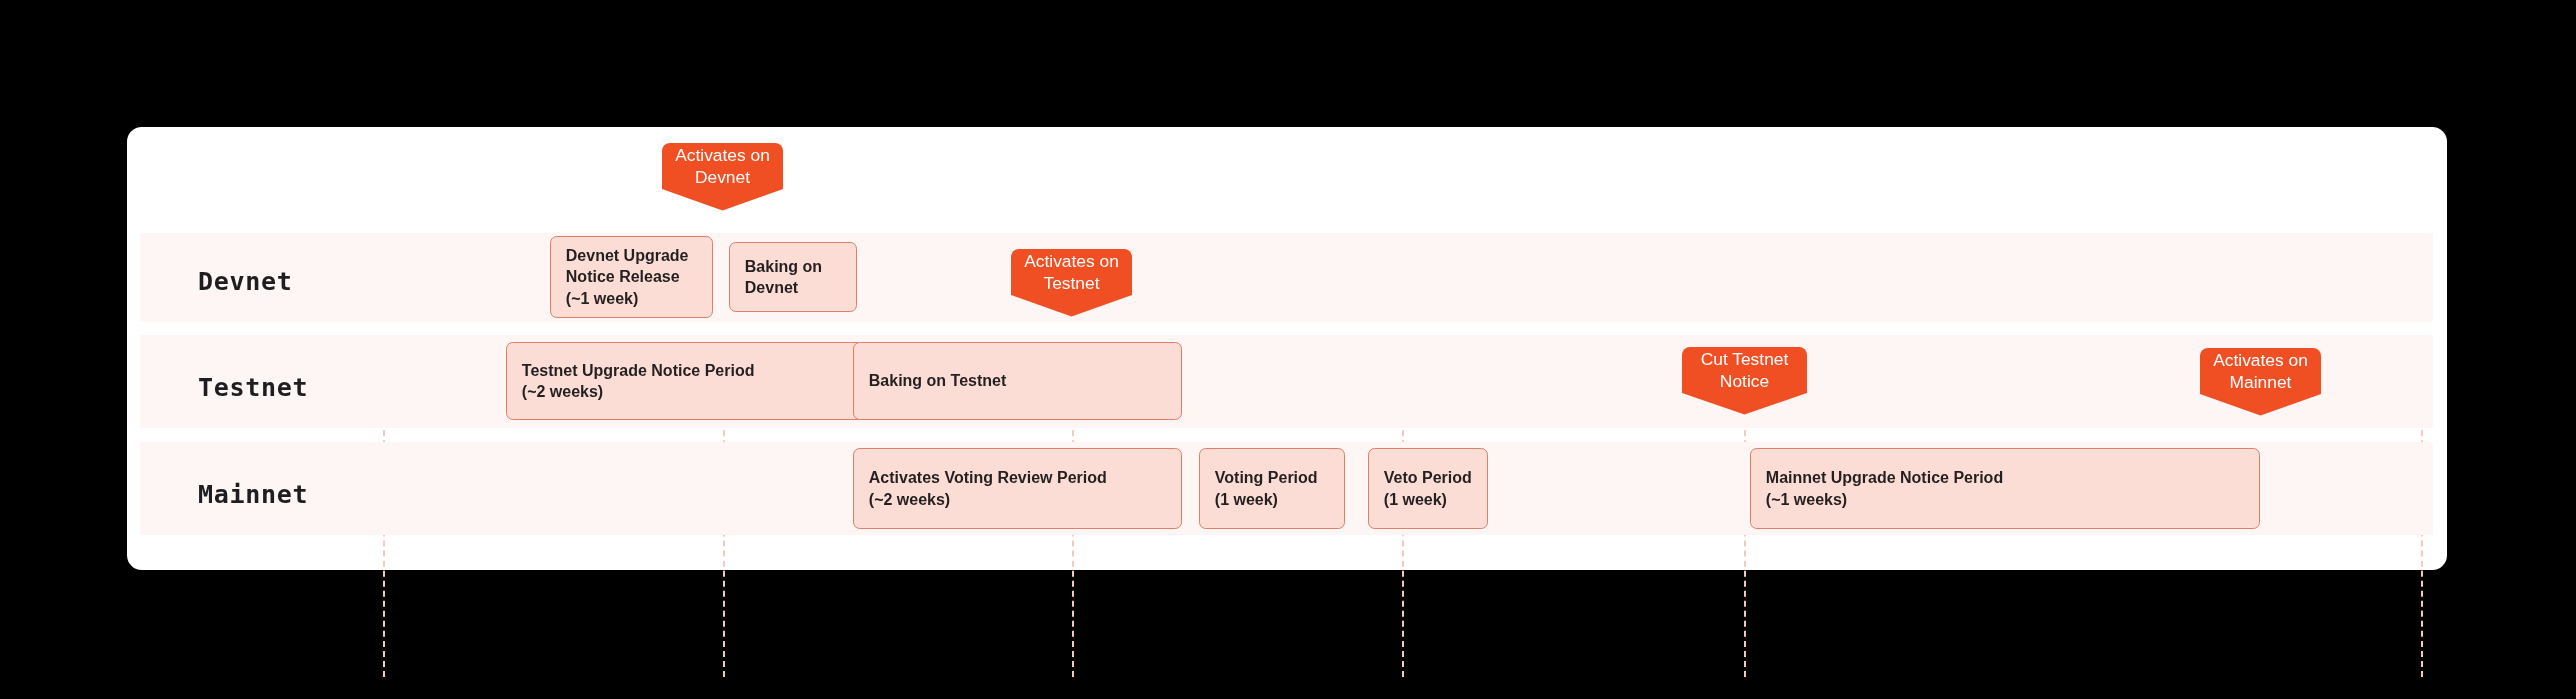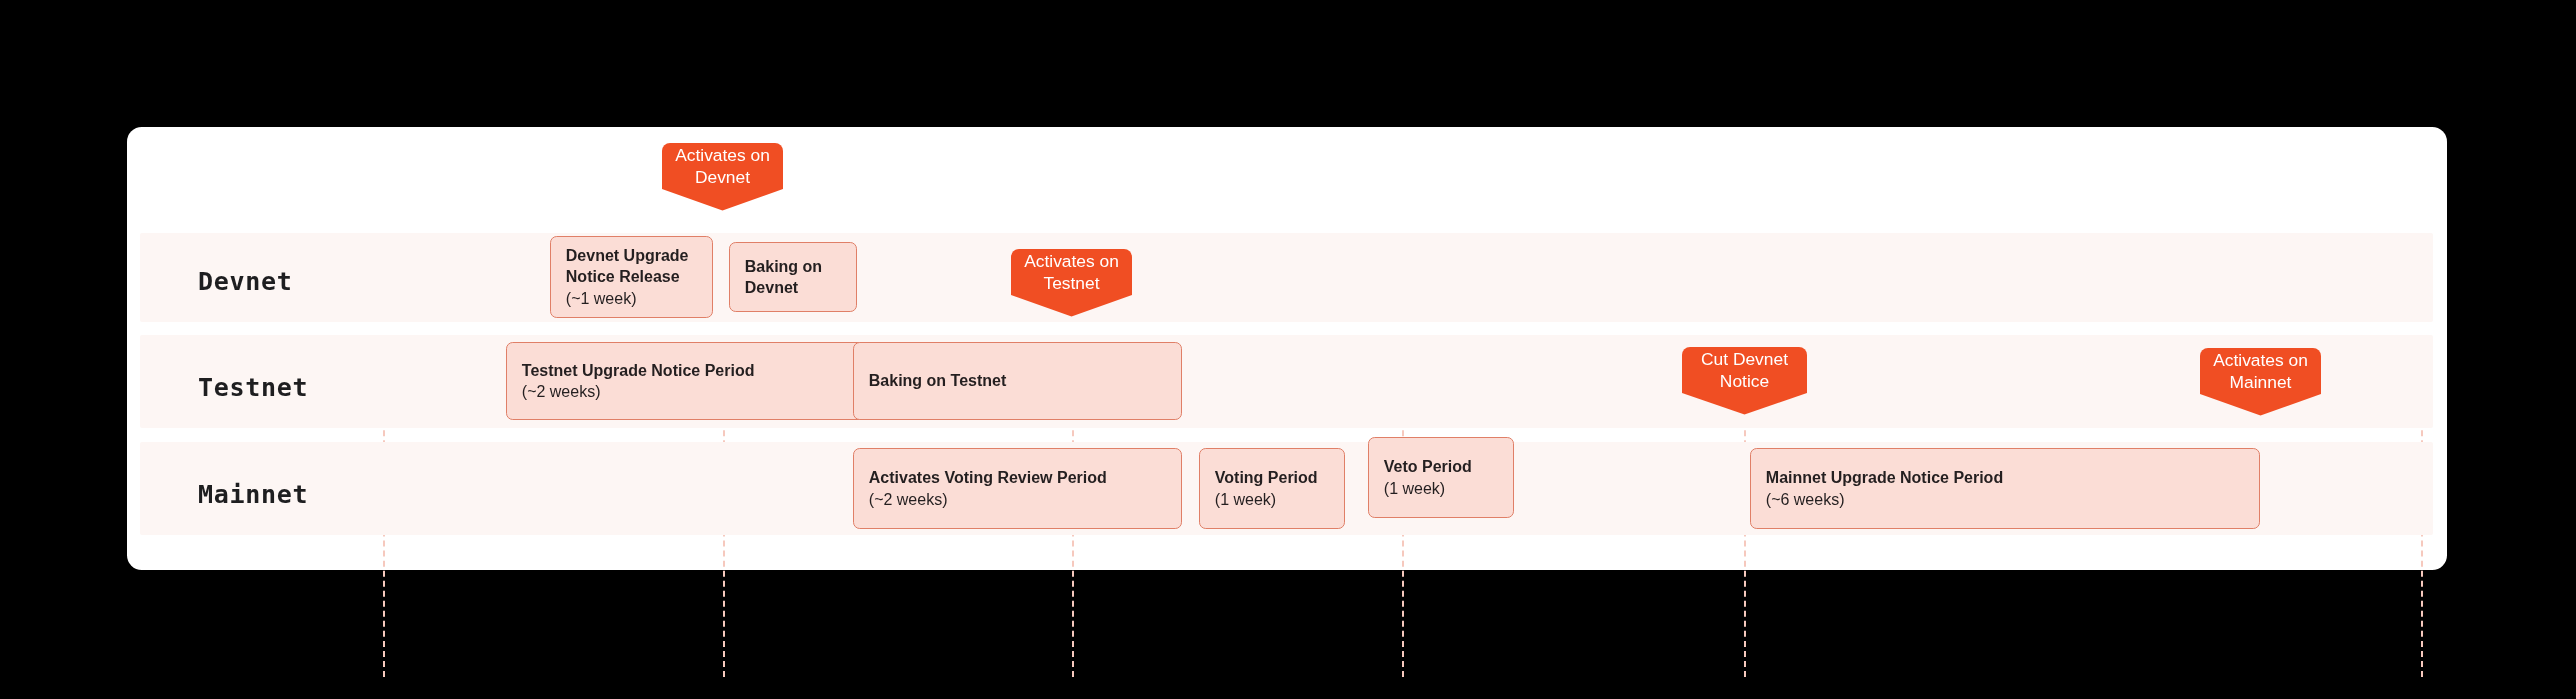--- a/index.html
+++ b/index.html
@@ -19,21 +19,21 @@
              font-family:"DejaVu Sans Mono","Liberation Mono",monospace;
              font-size:25px;font-weight:700;color:#1E1E20;letter-spacing:0.7px;
              white-space:nowrap;}
 
   
   .period{position:absolute;background:#FBDDD6;border:1.3px solid #E07F67;
           border-radius:6.7px;box-sizing:border-box;
           display:flex;flex-direction:column;justify-content:center;
           padding:0 14.8px;}
   .period .ttl{font-size:16px;font-weight:700;color:#241F20;line-height:1.34;}
-  .period .sub{font-size:16px;font-weight:400;color:#241F20;line-height:1.34;}
+  .period .sub{font-size:16px;font-weight:700;color:#241F20;line-height:1.34;}
 
   
   .flag{position:absolute;color:#fff;text-align:center;}
   .flag .body{background:#F04E23;border-radius:8px 8px 0 0;
               display:flex;flex-direction:column;align-items:center;
               justify-content:center;box-sizing:border-box;padding:0 13.4px;}
   .flag .body span{font-size:17.4px;line-height:1.28;white-space:nowrap;}
   .flag .tail{width:100%;height:21.5px;background:#F04E23;
               clip-path:polygon(0 0,100% 0,50% 100%);}
 </style>
@@ -78,28 +78,28 @@
   <div class="period" style="left:726px;top:321px;width:329px;height:81px">
     <div class="ttl">Activates Voting Review Period</div>
     <div class="sub">(~2 weeks)</div>
   </div>
 
   <div class="period" style="left:1072px;top:321px;width:146px;height:81px">
     <div class="ttl">Voting Period</div>
     <div class="sub">(1 week)</div>
   </div>
 
-  <div class="period" style="left:1241px;top:310px;width:146px;height:81px">
+  <div class="period" style="left:1241px;top:321px;width:120px;height:81px">
     <div class="ttl">Veto Period</div>
     <div class="sub">(1 week)</div>
   </div>
 
   <div class="period" style="left:1623px;top:321px;width:510px;height:81px">
     <div class="ttl">Mainnet Upgrade Notice Period</div>
-    <div class="sub">(~6 weeks)</div>
+    <div class="sub">(~1 weeks)</div>
   </div>
 
 
   <div class="flag" style="left:535px;top:16px;width:121px">
     <div class="body" style="height:46px">
       <span>Activates on</span>
       <span>Devnet</span>
     </div>
     <div class="tail"></div>
   </div>
@@ -107,21 +107,21 @@
   <div class="flag" style="left:884px;top:122px;width:121px">
     <div class="body" style="height:46px">
       <span>Activates on</span>
       <span>Testnet</span>
     </div>
     <div class="tail"></div>
   </div>
 
   <div class="flag" style="left:1555px;top:220px;width:125px">
     <div class="body" style="height:46px">
-      <span>Cut Devnet</span>
+      <span>Cut Testnet</span>
       <span>Notice</span>
     </div>
     <div class="tail"></div>
   </div>
 
   <div class="flag" style="left:2073px;top:221px;width:121px">
     <div class="body" style="height:46px">
       <span>Activates on</span>
       <span>Mainnet</span>
     </div>

